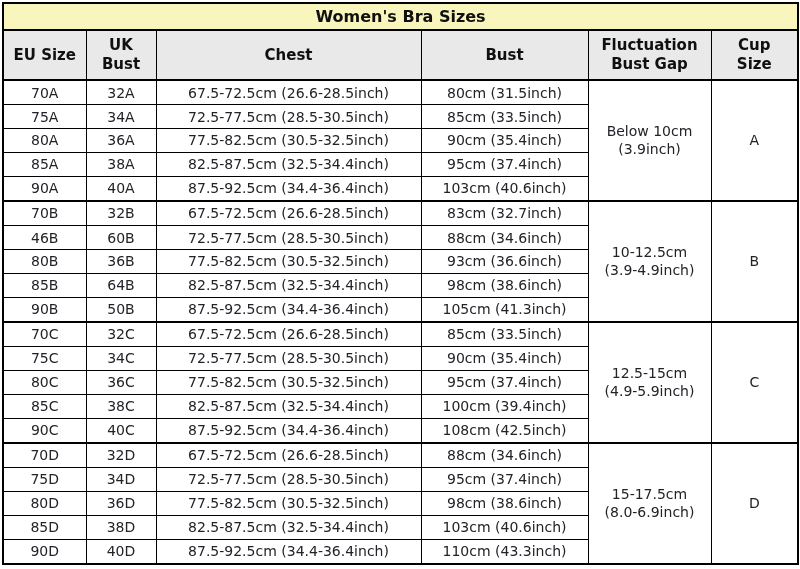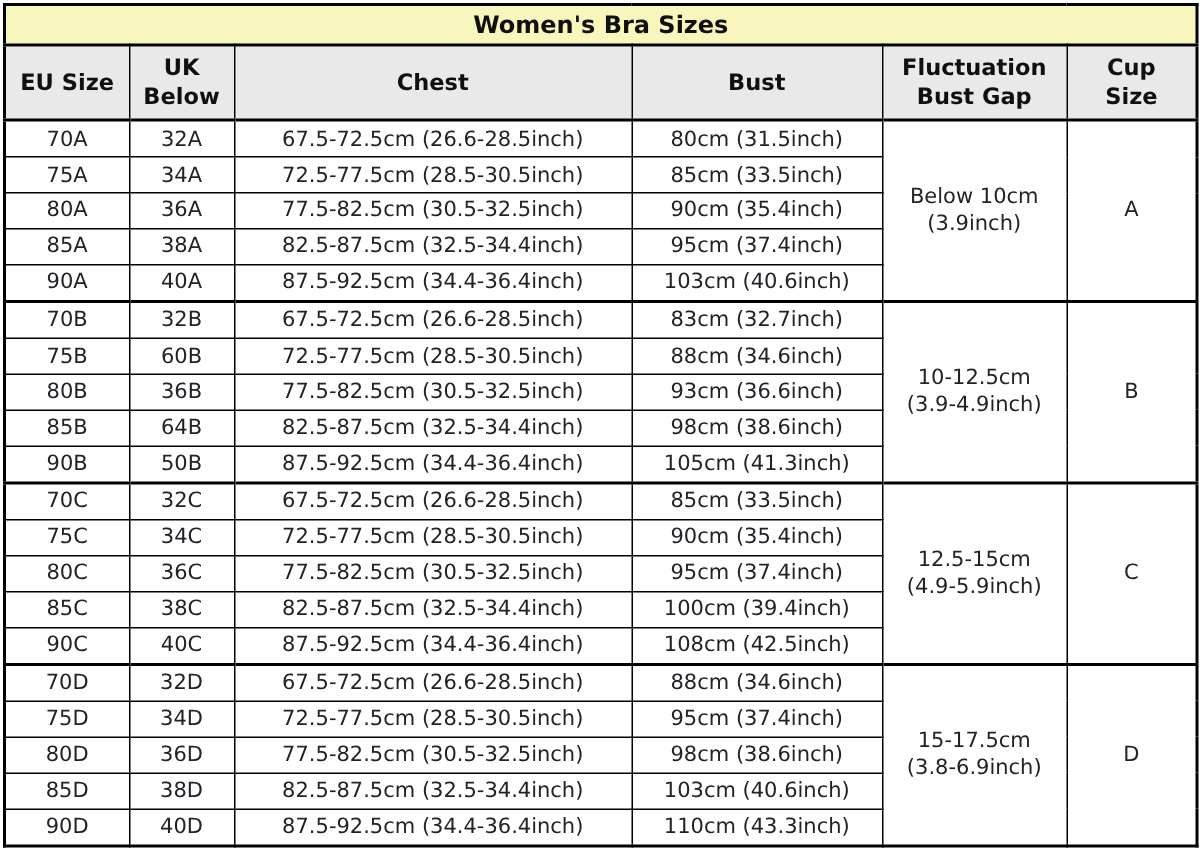--- a/index.html
+++ b/index.html
@@ -76,21 +76,21 @@
       <col class="c-fluct">
       <col class="c-cup">
   </colgroup>
   <thead>
     <tr>
       <th class="title-cell" colspan="6">Women's Bra Sizes</th>
     </tr>
     <tr class="header-row">
       <th>EU Size</th>
       <th>UK
-Below</th>
+Bust</th>
       <th>Chest</th>
       <th>Bust</th>
       <th>Fluctuation
 Bust Gap</th>
       <th>Cup
 Size</th>
     </tr>
   </thead>
   <tbody>
 
@@ -131,21 +131,21 @@
     <tr class="group-start">
       <td>70B</td>
       <td>32B</td>
       <td>67.5-72.5cm (26.6-28.5inch)</td>
       <td>83cm (32.7inch)</td>
       <td class="c-fluct" rowspan="5">10-12.5cm
 (3.9-4.9inch)</td>
       <td class="c-cup" rowspan="5">B</td>
     </tr>
     <tr>
-      <td>75B</td>
+      <td>46B</td>
       <td>60B</td>
       <td>72.5-77.5cm (28.5-30.5inch)</td>
       <td>88cm (34.6inch)</td>
     </tr>
     <tr>
       <td>80B</td>
       <td>36B</td>
       <td>77.5-82.5cm (30.5-32.5inch)</td>
       <td>93cm (36.6inch)</td>
     </tr>
@@ -195,21 +195,21 @@
       <td>87.5-92.5cm (34.4-36.4inch)</td>
       <td>108cm (42.5inch)</td>
     </tr>
 
     <tr class="group-start">
       <td>70D</td>
       <td>32D</td>
       <td>67.5-72.5cm (26.6-28.5inch)</td>
       <td>88cm (34.6inch)</td>
       <td class="c-fluct" rowspan="5">15-17.5cm
-(3.8-6.9inch)</td>
+(8.0-6.9inch)</td>
       <td class="c-cup" rowspan="5">D</td>
     </tr>
     <tr>
       <td>75D</td>
       <td>34D</td>
       <td>72.5-77.5cm (28.5-30.5inch)</td>
       <td>95cm (37.4inch)</td>
     </tr>
     <tr>
       <td>80D</td>

